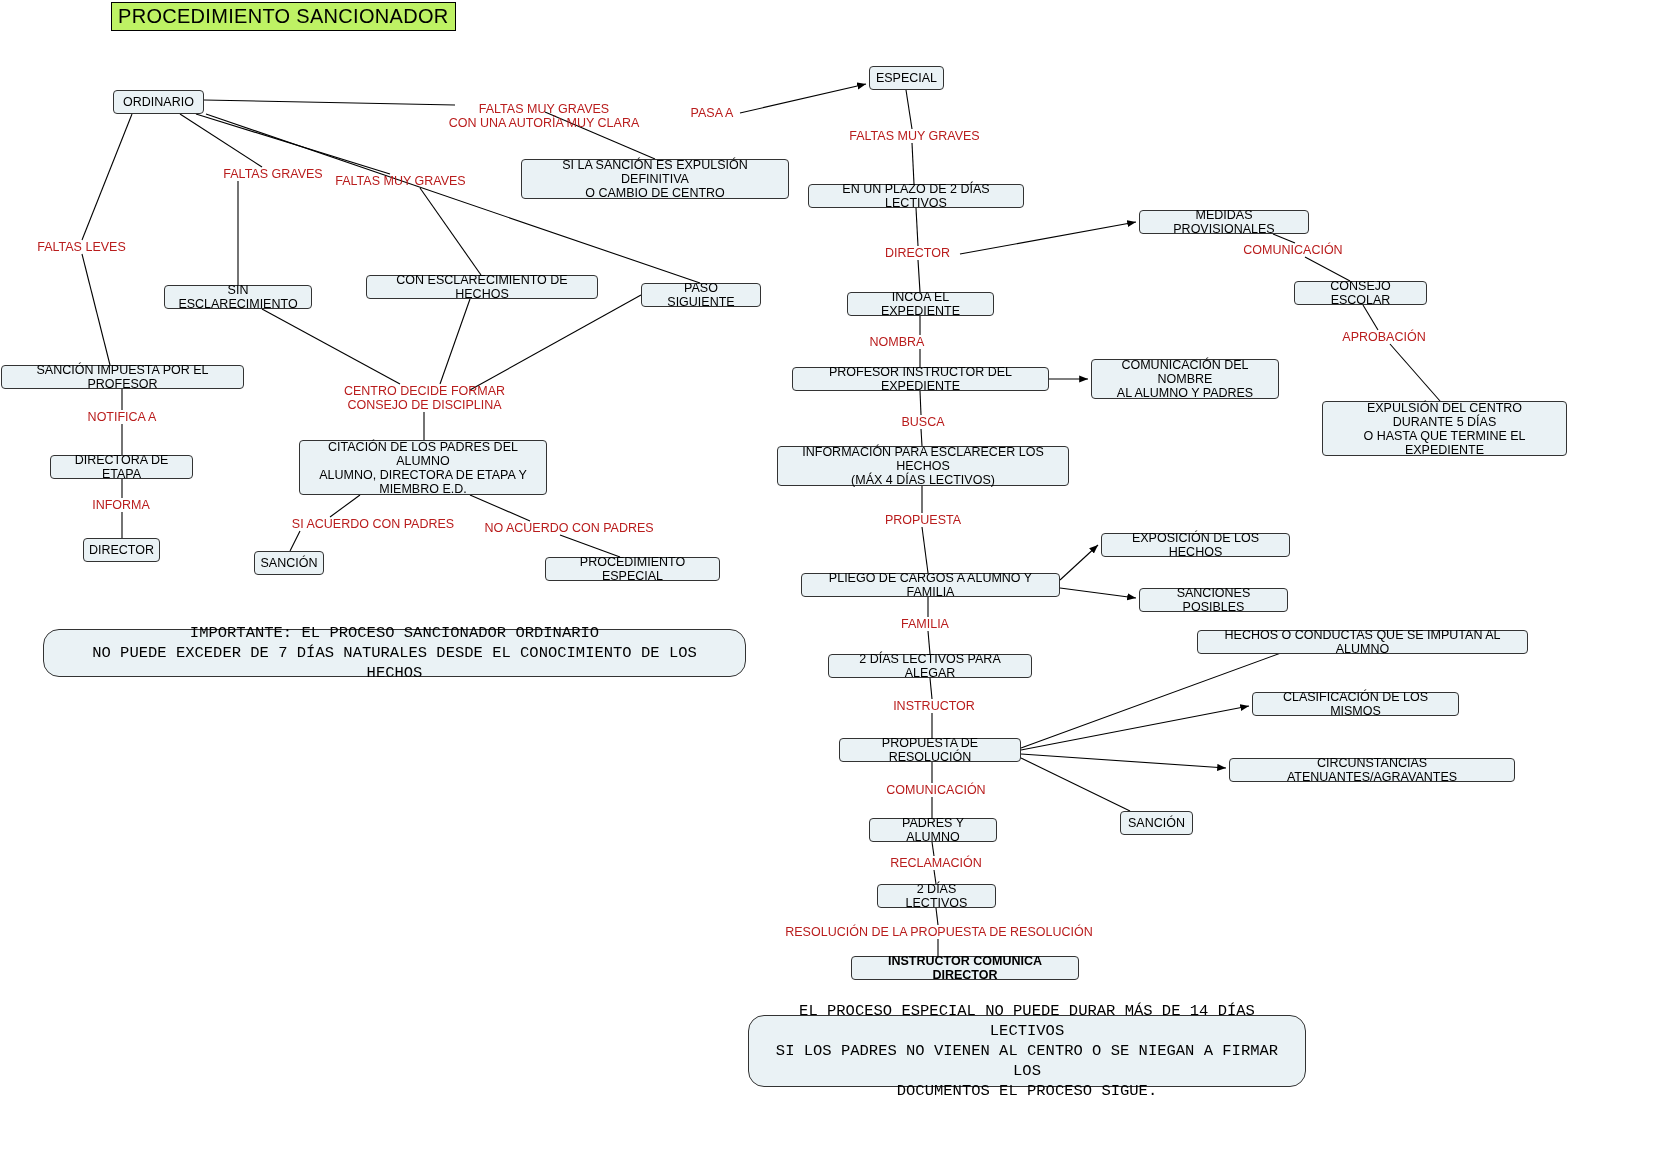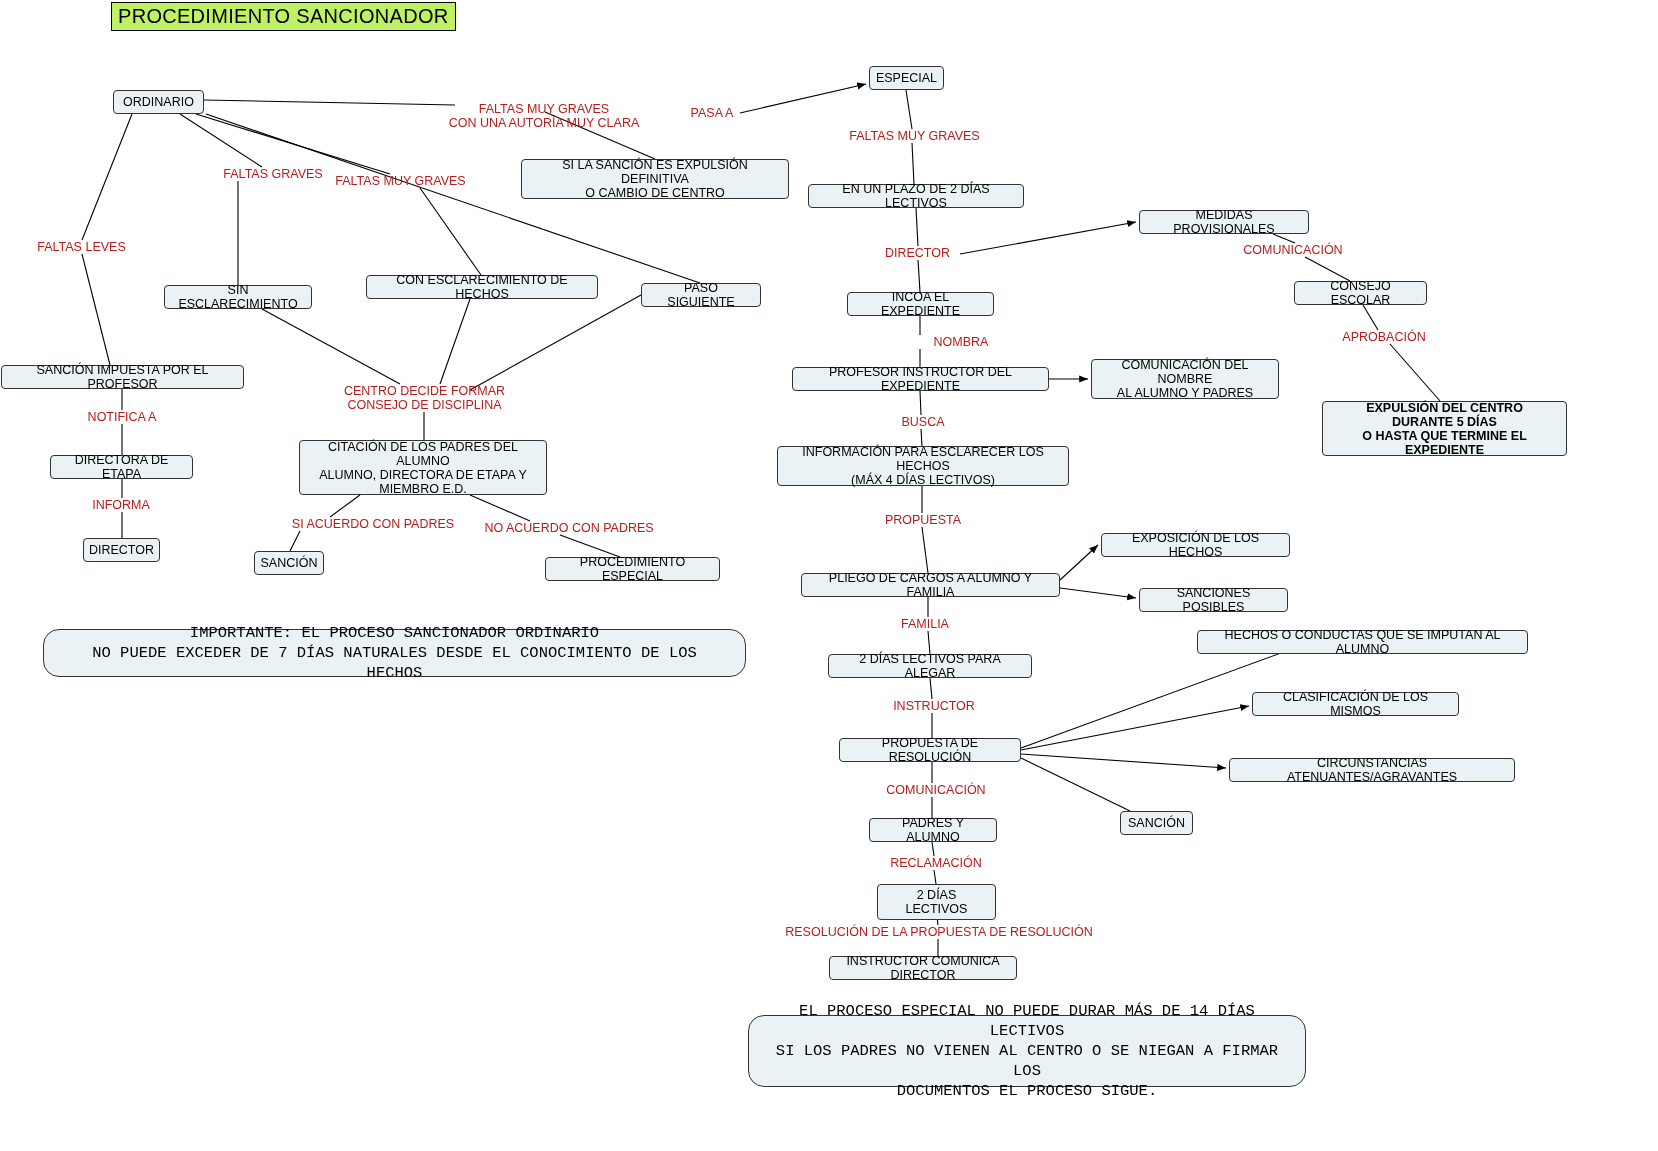--- a/index.html
+++ b/index.html
@@ -166,26 +166,26 @@
   <div class="node" style="left:869px; top:66px; width:75px; height:24px;">ESPECIAL</div>
   <div class="node" style="left:808px; top:184px; width:216px; height:24px;">EN UN PLAZO DE 2 DÍAS LECTIVOS</div>
   <div class="node" style="left:847px; top:292px; width:147px; height:24px;">INCOA EL EXPEDIENTE</div>
   <div class="node" style="left:792px; top:367px; width:257px; height:24px;">PROFESOR INSTRUCTOR DEL EXPEDIENTE</div>
   <div class="node" style="left:777px; top:446px; width:292px; height:40px;">INFORMACIÓN PARA ESCLARECER LOS HECHOS
 (MÁX 4 DÍAS LECTIVOS)</div>
   <div class="node" style="left:801px; top:573px; width:259px; height:24px;">PLIEGO DE CARGOS A ALUMNO Y FAMILIA</div>
   <div class="node" style="left:828px; top:654px; width:204px; height:24px;">2 DÍAS LECTIVOS PARA ALEGAR</div>
   <div class="node" style="left:839px; top:738px; width:182px; height:24px;">PROPUESTA DE RESOLUCIÓN</div>
   <div class="node" style="left:869px; top:818px; width:128px; height:24px;">PADRES Y ALUMNO</div>
-  <div class="node" style="left:877px; top:884px; width:119px; height:36px;text-align:center;">2 DÍAS LECTIVOS</div>
-  <div class="node" style="left:829px; top:956px; width:188px; height:24px;">INSTRUCTOR COMUNICA DIRECTOR</div>
+  <div class="node" style="left:877px; top:884px; width:119px; height:24px;text-align:center;">2 DÍAS LECTIVOS</div>
+  <div class="node" style="left:851px; top:956px; width:228px; height:24px;font-weight:bold;">INSTRUCTOR COMUNICA DIRECTOR</div>
 
   <div class="node" style="left:1139px; top:210px; width:170px; height:24px;">MEDIDAS PROVISIONALES</div>
   <div class="node" style="left:1294px; top:281px; width:133px; height:24px;">CONSEJO ESCOLAR</div>
-  <div class="node" style="left:1322px; top:401px; width:245px; height:55px;font-weight:bold;">EXPULSIÓN DEL CENTRO
+  <div class="node" style="left:1322px; top:401px; width:245px; height:55px;">EXPULSIÓN DEL CENTRO
 DURANTE 5 DÍAS
 O HASTA QUE TERMINE EL EXPEDIENTE</div>
   <div class="node" style="left:1091px; top:359px; width:188px; height:40px;">COMUNICACIÓN DEL NOMBRE
 AL ALUMNO Y PADRES</div>
   <div class="node" style="left:1101px; top:533px; width:189px; height:24px;">EXPOSICIÓN DE LOS HECHOS</div>
   <div class="node" style="left:1139px; top:588px; width:149px; height:24px;">SANCIONES POSIBLES</div>
   <div class="node" style="left:1197px; top:630px; width:331px; height:24px;">HECHOS O CONDUCTAS QUE SE IMPUTAN AL ALUMNO</div>
   <div class="node" style="left:1252px; top:692px; width:207px; height:24px;">CLASIFICACIÓN DE LOS MISMOS</div>
   <div class="node" style="left:1229px; top:758px; width:286px; height:24px;">CIRCUNSTANCIAS ATENUANTES/AGRAVANTES</div>
   <div class="node" style="left:1120px; top:811px; width:73px; height:24px;">SANCIÓN</div>
@@ -197,21 +197,21 @@
   <div class="lbl" style="left:330px; top:174px; width:141px;">FALTAS MUY GRAVES</div>
   <div class="lbl" style="left:32px; top:240px; width:99px;">FALTAS LEVES</div>
   <div class="lbl" style="left:82px; top:410px; width:80px;">NOTIFICA A</div>
   <div class="lbl" style="left:88px; top:498px; width:66px;">INFORMA</div>
   <div class="lbl" style="left:341px; top:384px; width:167px;">CENTRO DECIDE FORMAR
 CONSEJO DE DISCIPLINA</div>
   <div class="lbl" style="left:286px; top:517px; width:174px;">SI ACUERDO CON PADRES</div>
   <div class="lbl" style="left:479px; top:521px; width:180px;">NO ACUERDO CON PADRES</div>
   <div class="lbl" style="left:844px; top:129px; width:141px;">FALTAS MUY GRAVES</div>
   <div class="lbl" style="left:879px; top:246px; width:77px;">DIRECTOR</div>
-  <div class="lbl" style="left:928px; top:335px; width:66px;">NOMBRA</div>
+  <div class="lbl" style="left:864px; top:335px; width:66px;">NOMBRA</div>
   <div class="lbl" style="left:897px; top:415px; width:52px;">BUSCA</div>
   <div class="lbl" style="left:883px; top:513px; width:80px;">PROPUESTA</div>
   <div class="lbl" style="left:895px; top:617px; width:60px;">FAMILIA</div>
   <div class="lbl" style="left:886px; top:699px; width:96px;">INSTRUCTOR</div>
   <div class="lbl" style="left:881px; top:783px; width:110px;">COMUNICACIÓN</div>
   <div class="lbl" style="left:883px; top:856px; width:106px;">RECLAMACIÓN</div>
   <div class="lbl" style="left:785px; top:925px; width:308px;">RESOLUCIÓN DE LA PROPUESTA DE RESOLUCIÓN</div>
   <div class="lbl" style="left:1238px; top:243px; width:110px;">COMUNICACIÓN</div>
   <div class="lbl" style="left:1337px; top:330px; width:94px;">APROBACIÓN</div>
 

